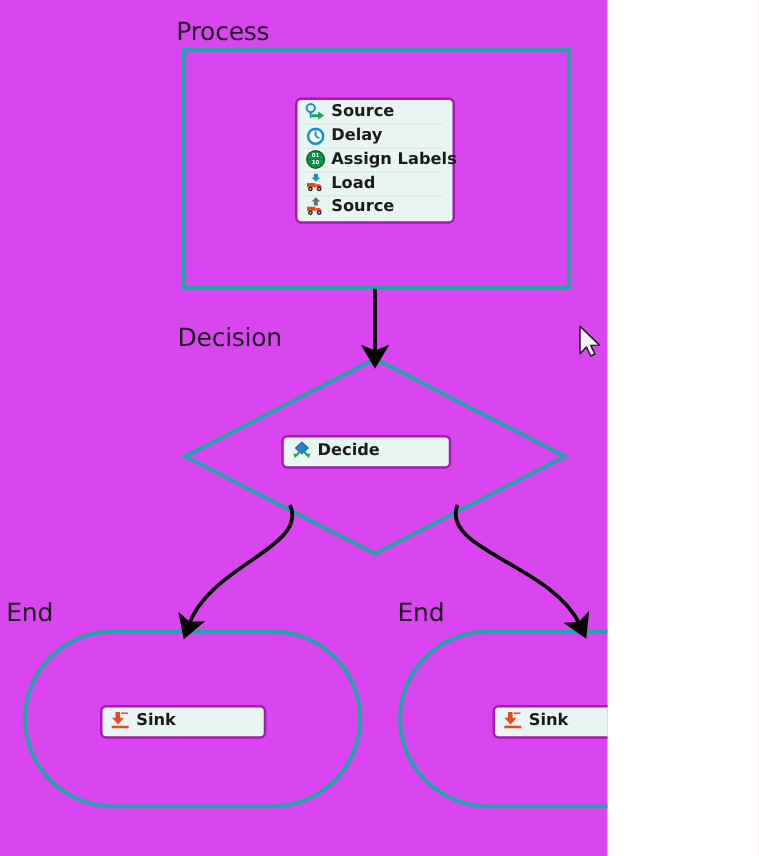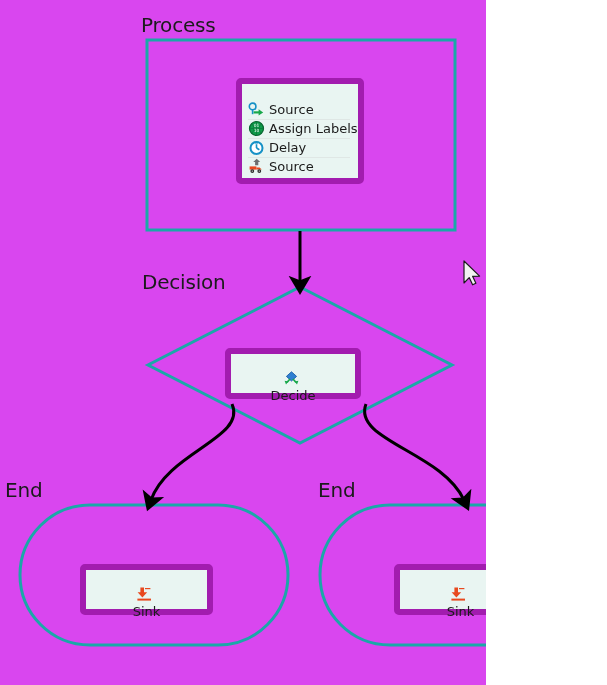--- a/index.html
+++ b/index.html
@@ -35,25 +35,26 @@
     font-weight: 400;
     color: #1b1b1b;
     white-space: nowrap;
     letter-spacing: -0.2px;
   }
 
   
   .block-list {
     position: absolute;
     background: #e9f5f2;
-    border: 6px solid #a21caf;
+    border: 2px solid #a21caf;
     border-radius: 5px;
     box-sizing: border-box;
-    padding: 16px 0 2px 0;
+    padding: 0 0 2px 0;
     box-shadow: 0 0 0 0 rgba(0,0,0,0);
+    font-weight: bold;
   }
   .block-row {
     display: flex;
     align-items: center;
     height: 19px;
     padding: 0 6px 0 6px;
     box-sizing: border-box;
     position: relative;
   }
   .block-row + .block-row::before {
@@ -74,21 +75,21 @@
   }
   .block-label {
     font-family: "DejaVu Sans", "Liberation Sans", sans-serif;
     font-size: 13px;
     color: #1b1b1b;
     line-height: 17px;
     white-space: nowrap;
   }
 
   
-  .block-list.single .block-row { height: 21px; flex-direction: column; }
+  .block-list.single .block-row { height: 21px; }
 </style>
 </head>
 <body>
 
 <div id="canvas">
 
   <svg id="svg-layer" viewBox="0 0 607 685" xmlns="http://www.w3.org/2000/svg">
     <defs>
       <marker id="arrowhead" markerWidth="7" markerHeight="8" refX="2.4" refY="4" orient="auto" markerUnits="strokeWidth">
         <path d="M0,0.2 L6.4,4 L0,7.8 L1.5,4 Z" fill="#000000"></path>
@@ -109,59 +110,71 @@
 
     <path d="M366,404 C352,440 442,452 464,500" fill="none" stroke="#000000" stroke-width="3" marker-end="url(#arrowhead)"></path>
 
     <g transform="translate(464,261)">
       <path d="M0,0 L0,22 L5.2,16.6 L8.6,23.8 L11.9,22.2 L8.6,15.3 L15.6,15.1 Z" fill="#f2f2f2" stroke="#1b1b1b" stroke-width="1.2" stroke-linejoin="round"></path>
     </g>
   </svg>
 
   <div class="group-caption" style="left:141px; top:13px;">Process</div>
 
-  <div class="group-caption" style="left:142px; top:270px;text-align:center;">Decision</div>
+  <div class="group-caption" style="left:142px; top:258px;text-align:center;">Decision</div>
 
   <div class="group-caption" style="left:5px; top:478px;">End</div>
 
   <div class="group-caption" style="left:318px; top:478px;">End</div>
 
   <div class="block-list" style="left:236px; top:78px; width:128px;">
 
     <div class="block-row">
       <svg class="block-icon" viewBox="0 0 17 17">
         <circle cx="4.6" cy="5.4" r="3.3" fill="none" stroke="#1591c6" stroke-width="1.6"></circle>
         <path d="M4.6 8.4 L4.6 13.2" stroke="#1591c6" stroke-width="1.6"></path>
         <path d="M5.6 11.4 L12.2 11.4" stroke="#17a84a" stroke-width="2.2"></path>
         <path d="M10.6 8.2 L15.2 11.4 L10.6 14.6 Z" fill="#17a84a"></path>
       </svg>
       <span class="block-label">Source</span>
     </div>
 
     <div class="block-row">
       <svg class="block-icon" viewBox="0 0 17 17">
+        <circle cx="8.5" cy="9" r="6" fill="#ffffff" stroke="#1591c6" stroke-width="2"></circle>
+        <path d="M8.5 9 L8.5 5.2" stroke="#1591c6" stroke-width="1.6"></path>
+        <path d="M8.5 9 L11.4 10.8" stroke="#1591c6" stroke-width="1.6"></path>
+        <path d="M6.3 2.4 L10.7 2.4 L9.9 4.4 L7.1 4.4 Z" fill="#1591c6"></path>
+      </svg>
+      <span class="block-label">Delay</span>
+    </div>
+
+    <div class="block-row">
+      <svg class="block-icon" viewBox="0 0 17 17">
         <circle cx="8.5" cy="8.5" r="7" fill="#0e9c4a" stroke="#07612d" stroke-width="1.2"></circle>
         <path d="M8.5 1.5 L8.5 15.5 M1.5 8.5 L15.5 8.5 M3.6 3.6 Q8.5 8.5 3.6 13.4 M13.4 3.6 Q8.5 8.5 13.4 13.4" fill="none" stroke="#0b7d3b" stroke-width="0.9"></path>
         <text x="8.5" y="6.6" font-size="4.4" fill="#ffffff" text-anchor="middle" font-family="DejaVu Sans, sans-serif">01</text>
         <text x="8.5" y="12.2" font-size="4.4" fill="#ffffff" text-anchor="middle" font-family="DejaVu Sans, sans-serif">10</text>
       </svg>
       <span class="block-label">Assign Labels</span>
     </div>
 
-    <div class="block-row">
-      <svg class="block-icon" viewBox="0 0 17 17">
-        <circle cx="8.5" cy="9" r="6" fill="#ffffff" stroke="#1591c6" stroke-width="2"></circle>
-        <path d="M8.5 9 L8.5 5.2" stroke="#1591c6" stroke-width="1.6"></path>
-        <path d="M8.5 9 L11.4 10.8" stroke="#1591c6" stroke-width="1.6"></path>
-        <path d="M6.3 2.4 L10.7 2.4 L9.9 4.4 L7.1 4.4 Z" fill="#1591c6"></path>
-      </svg>
-      <span class="block-label">Delay</span>
-    </div>
-
-
+
+    <div class="block-row">
+      <svg class="block-icon" viewBox="0 0 17 17">
+        <path d="M7.1 0.9 L10.3 0.9 L10.3 4.0 L12.2 4.0 L8.7 7.4 L5.2 4.0 L7.1 4.0 Z" fill="#1591c6"></path>
+        <path d="M1.6 11.6 L1.6 8.4 L8.4 8.4 L8.4 11.6 Z" fill="#e8491f"></path>
+        <path d="M8.4 11.6 L8.4 9.4 L11.6 9.4 L13.8 11.6 Z" fill="#e8491f"></path>
+        <circle cx="4.3" cy="13.1" r="1.9" fill="#2b2b2b"></circle>
+        <circle cx="11.3" cy="13.1" r="1.9" fill="#2b2b2b"></circle>
+        <circle cx="4.3" cy="13.1" r="0.7" fill="#d9d9d9"></circle>
+        <circle cx="11.3" cy="13.1" r="0.7" fill="#d9d9d9"></circle>
+      </svg>
+      <span class="block-label">Load</span>
+    </div>
 
     <div class="block-row">
       <svg class="block-icon" viewBox="0 0 17 17">
         <path d="M8.7 0.7 L12.2 4.1 L10.3 4.1 L10.3 7.3 L7.1 7.3 L7.1 4.1 L5.2 4.1 Z" fill="#6e6e6e"></path>
         <path d="M1.6 11.6 L1.6 8.4 L8.4 8.4 L8.4 11.6 Z" fill="#e8491f"></path>
         <path d="M8.4 11.6 L8.4 9.4 L11.6 9.4 L13.8 11.6 Z" fill="#e8491f"></path>
         <circle cx="4.3" cy="13.1" r="1.9" fill="#2b2b2b"></circle>
         <circle cx="11.3" cy="13.1" r="1.9" fill="#2b2b2b"></circle>
         <circle cx="4.3" cy="13.1" r="0.7" fill="#d9d9d9"></circle>
         <circle cx="11.3" cy="13.1" r="0.7" fill="#d9d9d9"></circle>

